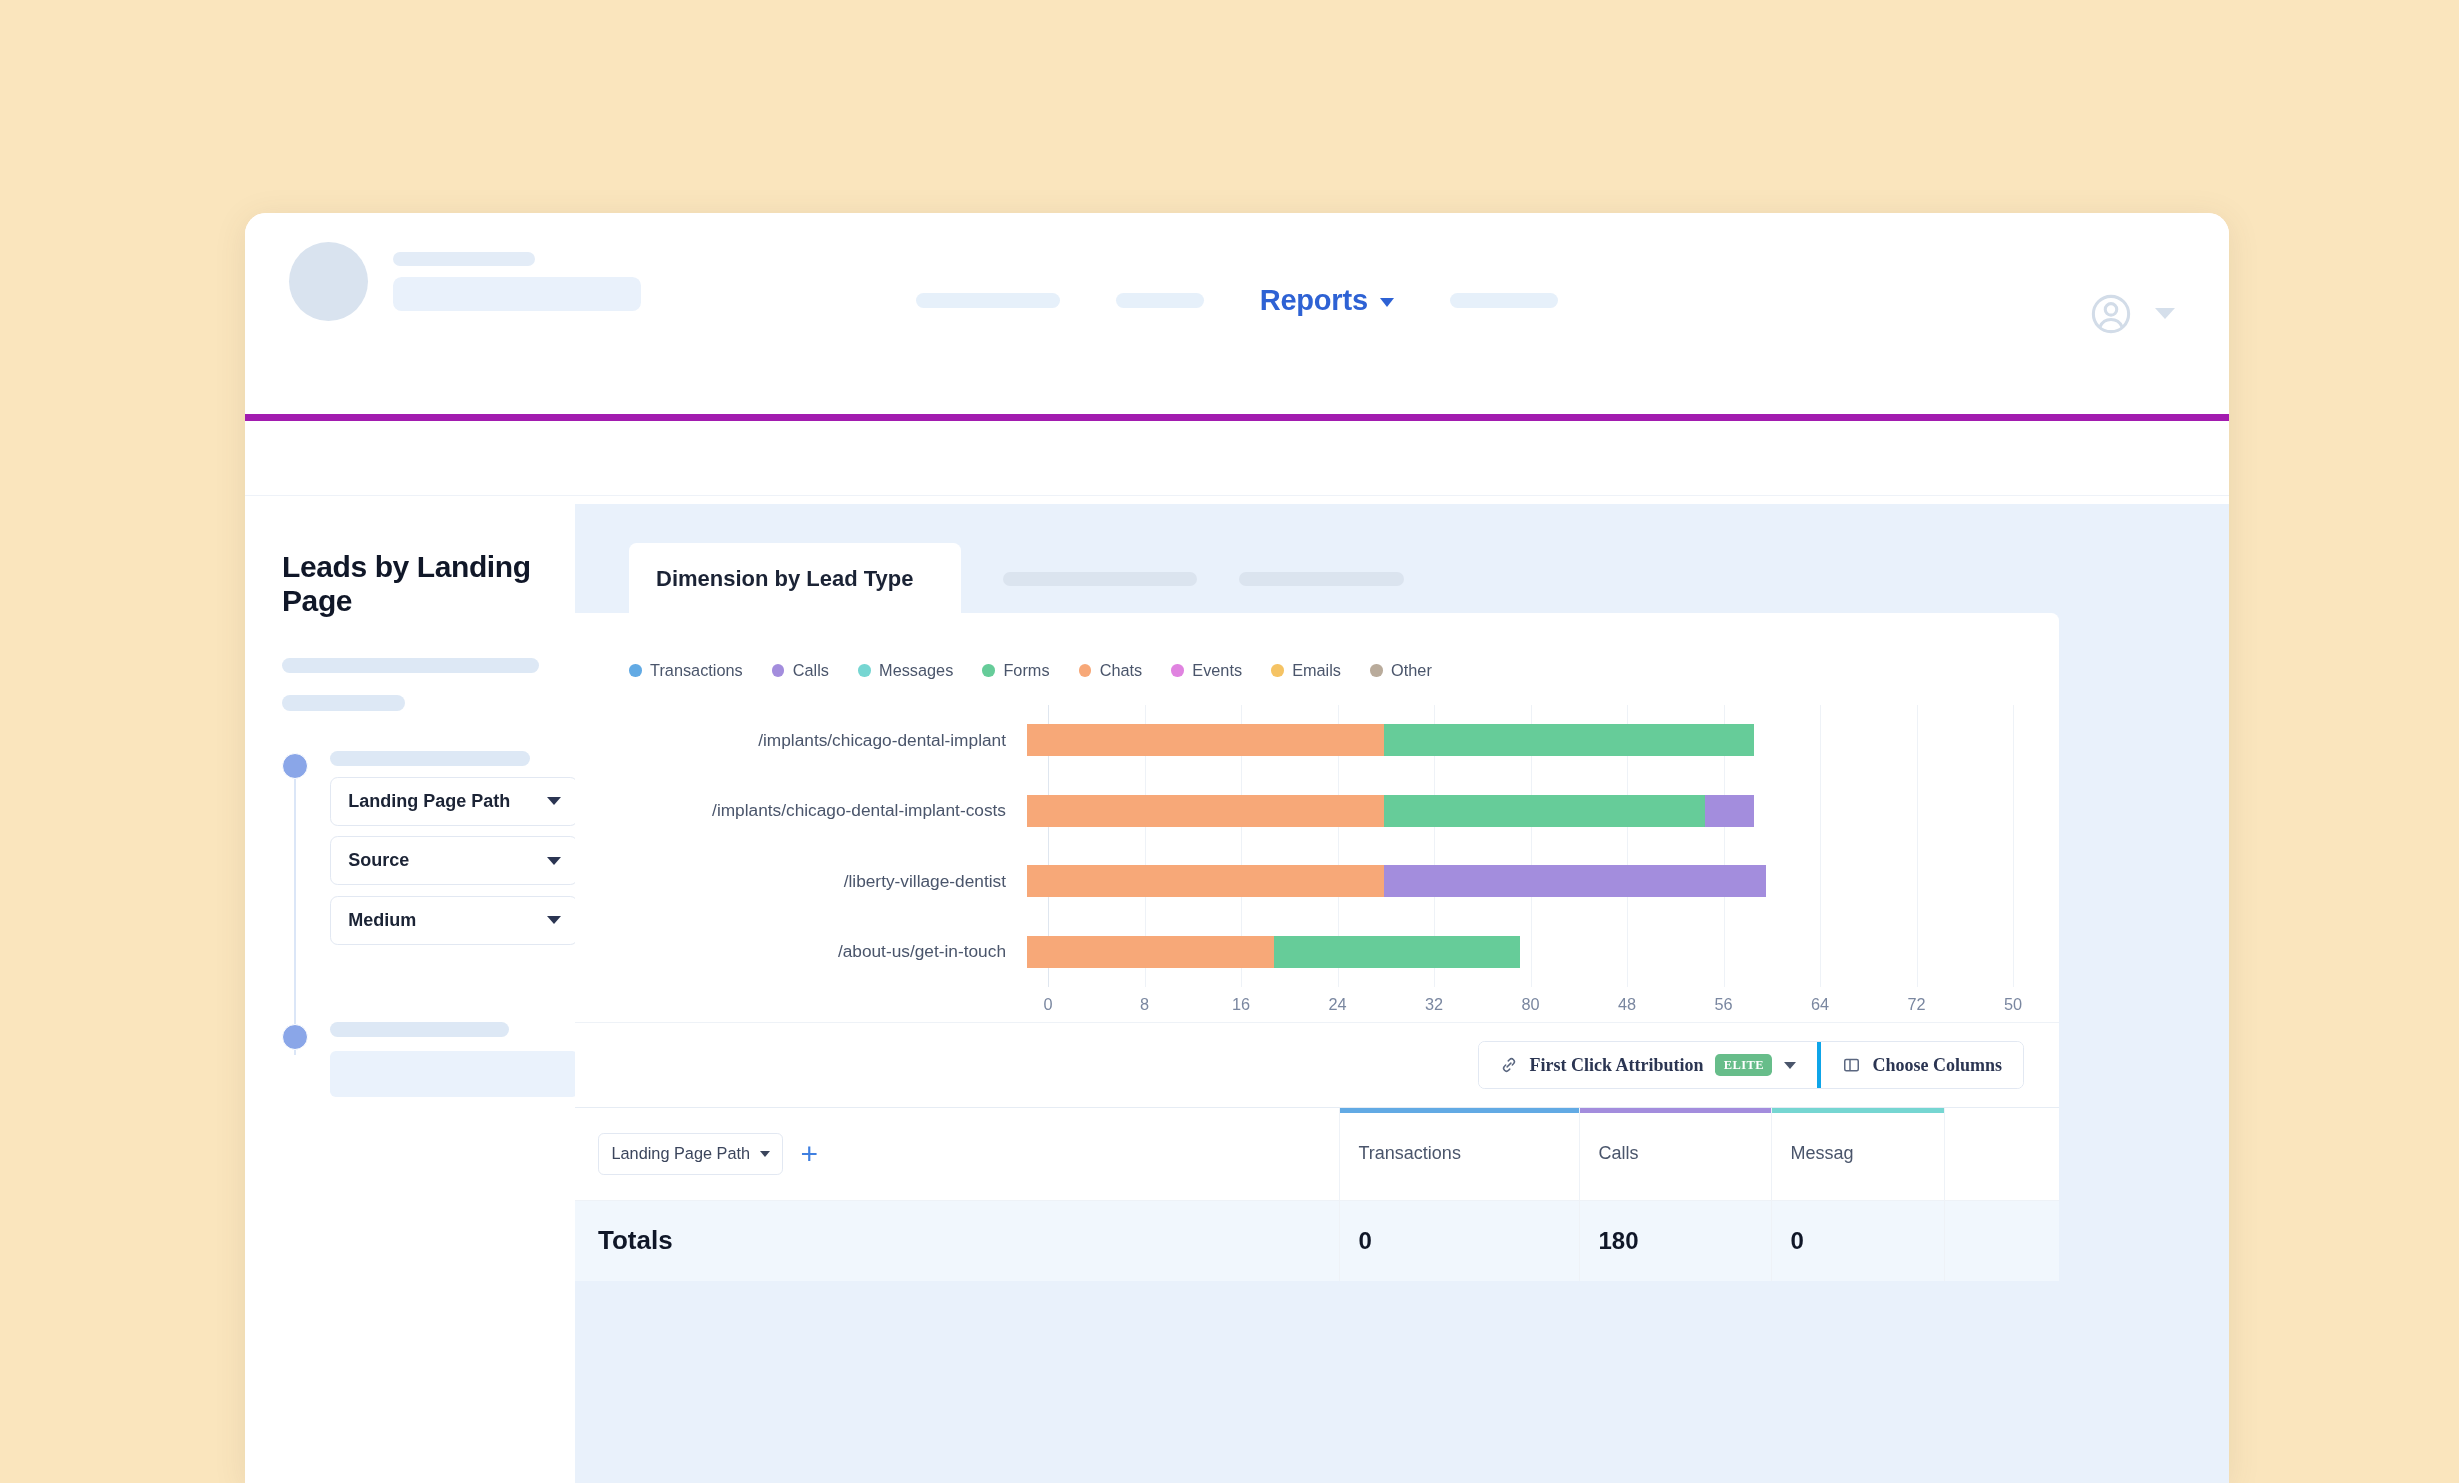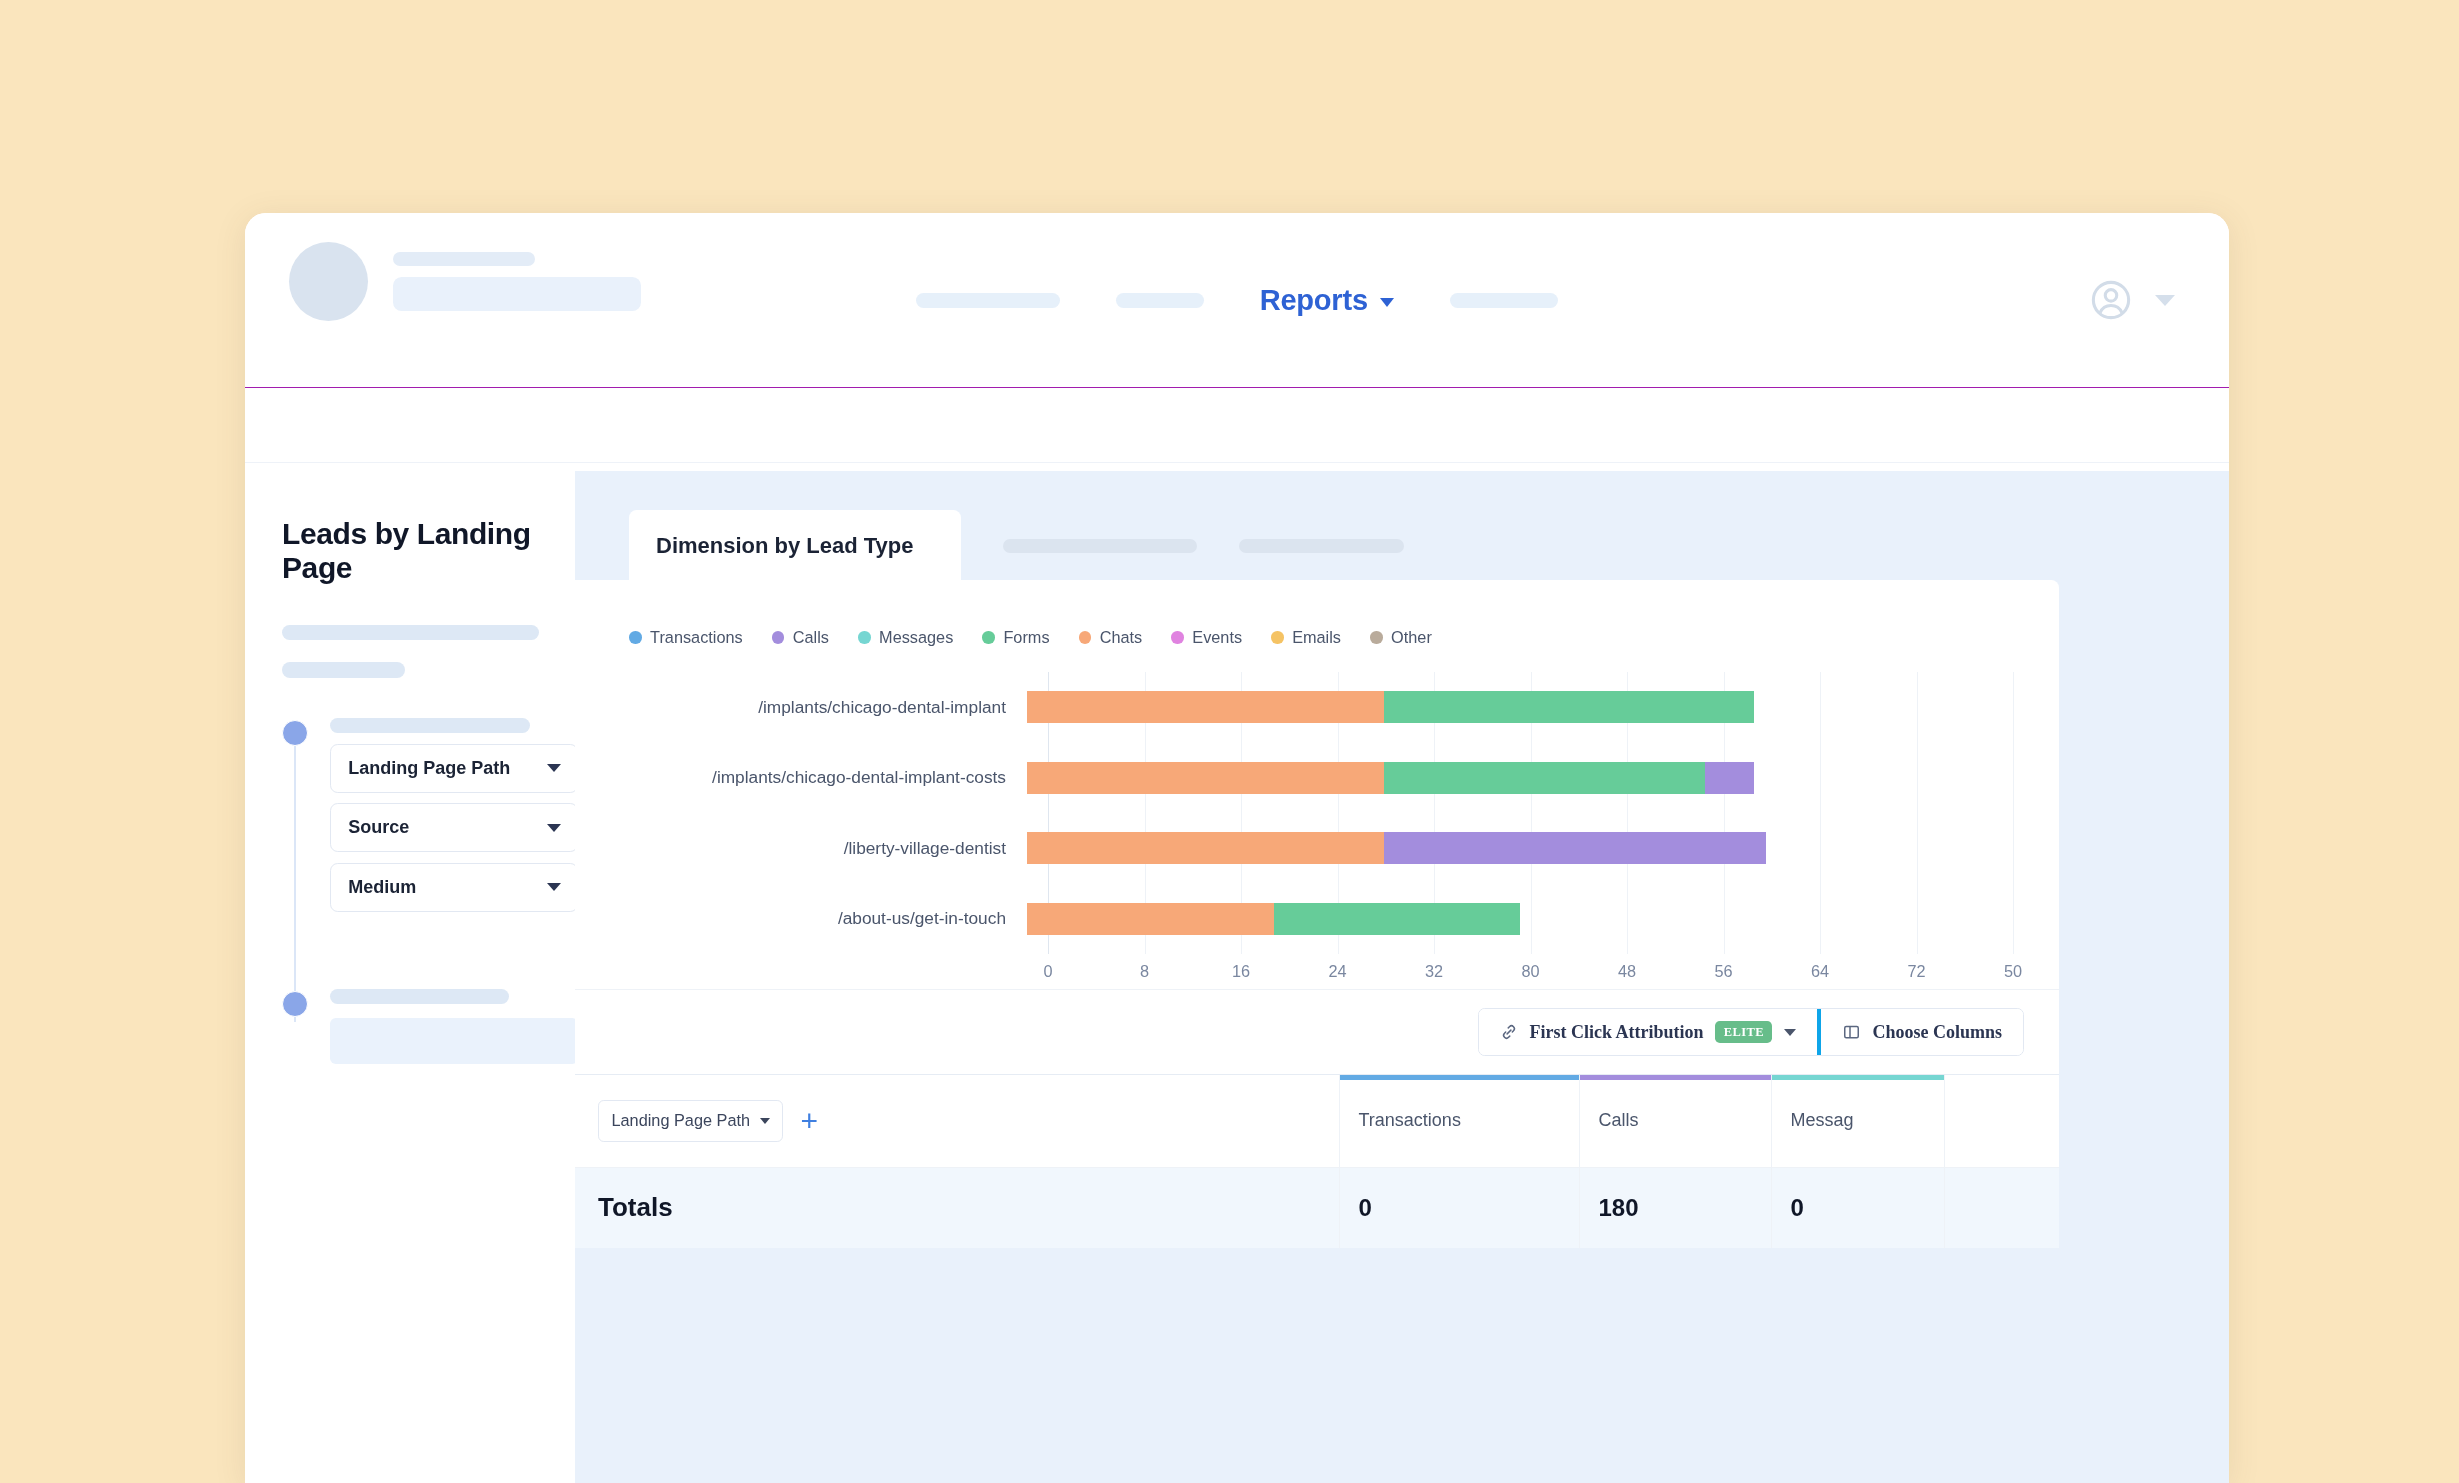--- a/index.html
+++ b/index.html
@@ -19,23 +19,23 @@
     height: 1270px;
     background: #ffffff;
     border-radius: 21px 21px 0 0;
     overflow: hidden;
     box-shadow: 0 5.8px 33px rgba(80,70,40,0.10);
   }
 
   
   .topnav {
     position: relative;
-    height: 175px;
-    background: #ffffff;
-    border-bottom: 1px solid #a21caf;
+    height: 208px;
+    background: #ffffff;
+    border-bottom: 7px solid #a21caf;
   }
   .brand { position: absolute; left: 44px; top: 29px; display: flex; align-items: center; gap: 25px; }
   .brand-logo { width: 79px; height: 79px; border-radius: 50%; background: #d9e3ef; }
   .brand-lines { display: flex; flex-direction: column; gap: 11.5px; }
   .brand-line-1 { width: 142px; height: 14.4px; border-radius: 8.6px; background: #e3ecf7; }
   .brand-line-2 { width: 248px; height: 34px; border-radius: 8.6px; background: #e9f1fb; }
 
   .nav-center { position: absolute; left: 0; right: 0; top: 0; height: 175px; display: flex; align-items: center; justify-content: center; gap: 56px; }
   .nav-ph { height: 15.4px; border-radius: 8.6px; background: #e6f0fa; }
   .nav-ph.w1 { width: 144px; }

